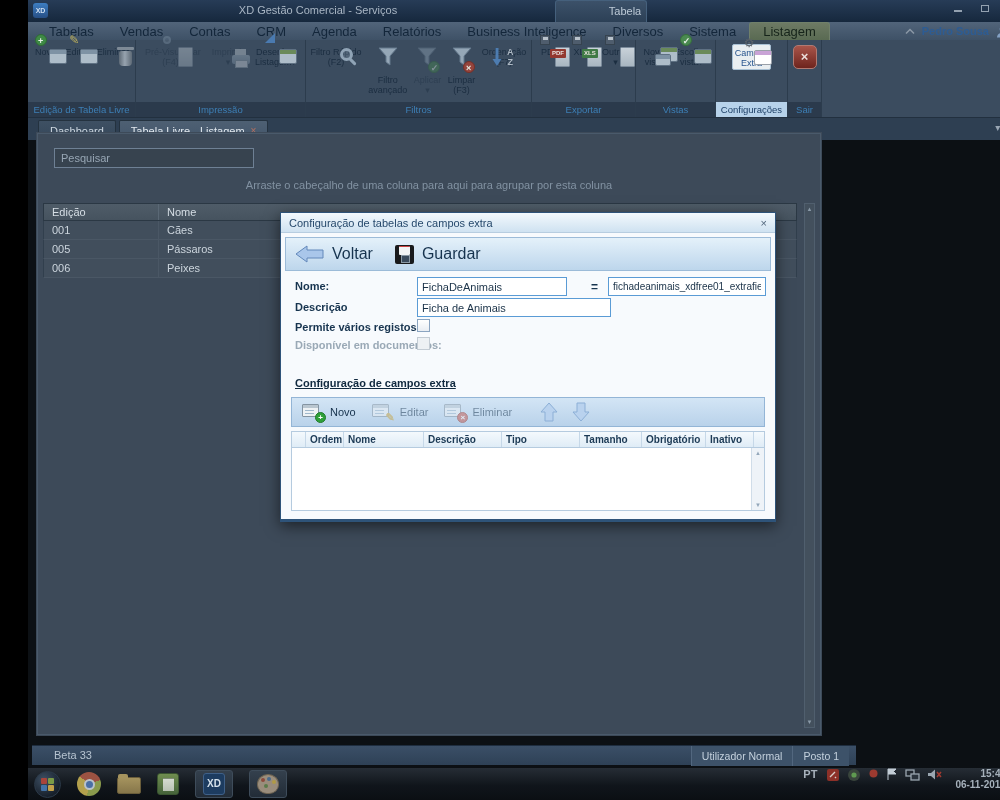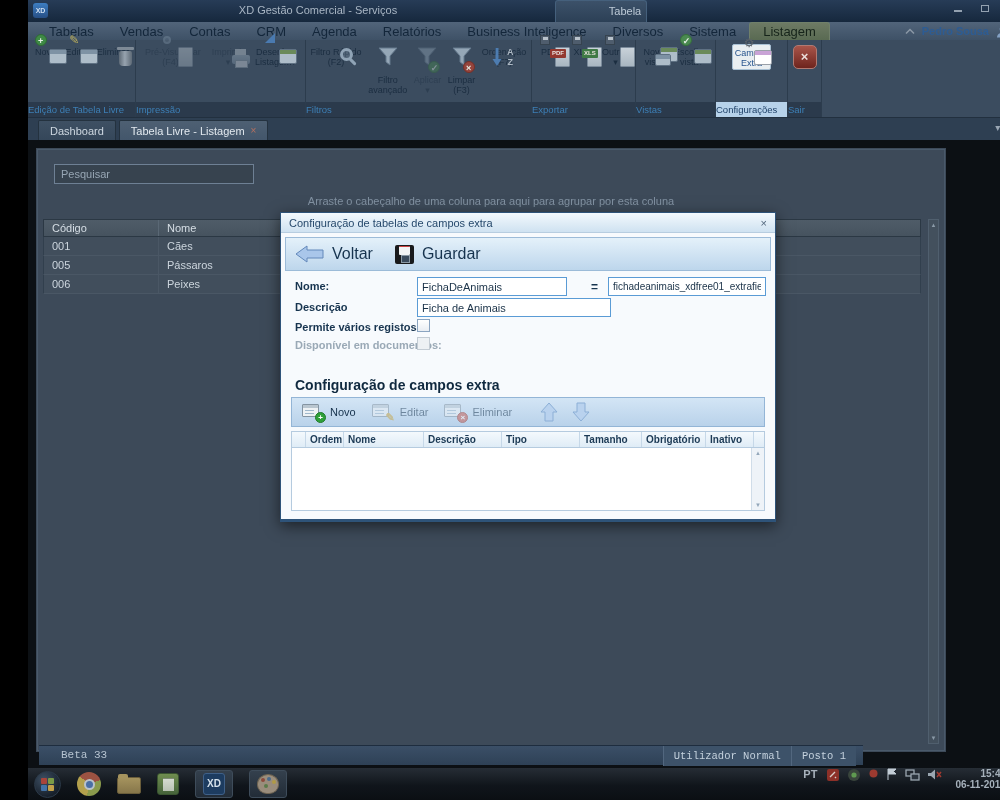--- a/index.html
+++ b/index.html
@@ -39,21 +39,21 @@
   
   .ribbon { left:0; top:40px; width:1000px; height:78px; background:#3b4c5f;
             border-bottom:1px solid #22303f; display:flex; }
   .rgroup { height:100%; border-right:1px solid #2c3c4d; display:flex; flex-direction:column; flex:0 0 auto; }
   .rbtns { flex:1; display:flex; justify-content:space-evenly; align-items:flex-start; padding-top:4px; }
   .rbtn { display:flex; flex-direction:column; align-items:center; gap:2px; padding:1px 2px; min-width:28px; }
   .rbtn .lbl { font-size:9px; line-height:10px; color:#1b2d40; text-align:center; white-space:pre-line; }
   .rbtn.disabled { opacity:.42; }
   .rbtn.active { background:#e9eef1; border:1px solid #a8c0d4; border-radius:2px; }
   .rbtn.active .lbl { color:#27548e; }
-  .rgl { height:15px; font-size:9.5px; color:#3d7fb5; text-align:left; line-height:15px;
+  .rgl { height:15px; font-size:9.5px; color:#3d7fb5; text-align:center; line-height:15px;
          background:rgba(18,30,44,.38); }
   .rgroup.hl .rgl { background:#b7d2ea; color:#1d3f66; }
 
   
   .ico { position:relative; width:26px; height:26px; flex:0 0 auto; }
   .w { position:absolute; left:3px; top:4px; width:18px; height:15px; background:#aebdc9;
        border:1px solid #5f7183; border-radius:2px; }
   .w::before { content:""; position:absolute; left:0; top:0; right:0; height:4px; background:#7e92a4; }
   .w.green::before { background:#6a8a5a; }
   .w.bright { background:#fff; border-color:#9aa0a8; }
@@ -103,21 +103,21 @@
               display:flex; align-items:flex-end; padding-left:10px; gap:3px; }
   .dtab { height:20px; padding:0 11px; font-size:11px; display:flex; align-items:center; gap:6px;
           background:linear-gradient(#3e5063,#35475a); color:#cdd7e0; border:1px solid #24323f;
           border-bottom:none; border-radius:2px 2px 0 0; }
   .dtab.active { background:linear-gradient(#4e6073,#43566b); color:#e2e9ef; }
   .dtab .x { color:#b5705f; font-size:10px; }
   .strip-ctl { position:absolute; right:10px; top:122px; display:flex; gap:12px;
                color:#9aa7b4; font-size:10px; }
 
   
-  .content { left:8px; top:148px; width:910px; height:604px; background:#3d4a59;
+  .content { left:8px; top:132px; width:786px; height:604px; background:#3d4a59;
              border:1px solid #53637400; box-shadow:inset 0 0 0 1px #4a5a6b; }
   .search { position:absolute; left:17px; top:15px; width:200px; height:20px; border:1px solid #6e8094;
             background:#37434f; color:#c2cfda; font-size:11px; padding:0 6px;
             font-family:"Liberation Sans",sans-serif; }
   .search::placeholder { color:#97a6b4; opacity:1; }
   .hint { position:absolute; left:0; right:0; top:46px; text-align:center; font-size:11px; color:#8292a2; }
   .grid { position:absolute; left:6px; top:70px; right:24px; }
   .ghead { display:flex; height:18px; background:linear-gradient(#4f5c68,#46535f);
            border:1px solid #2b3844; color:#d6dee5; font-size:11px; }
   .ghead .c1, .grow .c1 { width:115px; padding-left:8px; border-right:1px solid #5a6875;
@@ -127,23 +127,23 @@
           border-left:1px solid #313f4d; border-right:1px solid #313f4d;
           color:#ccd5dd; font-size:11px; }
   .grow .c1 { border-right:1px solid #4a5765; }
   .vscroll { position:absolute; right:6px; top:70px; bottom:7px; width:11px; background:#43505d;
              border:1px solid #505f6e; }
   .vscroll .up, .vscroll .dn { position:absolute; left:0; right:0; text-align:center;
              font-size:6px; color:#8b9aa8; }
   .vscroll .up { top:2px; } .vscroll .dn { bottom:2px; }
 
   
-  .statusbar { left:11px; top:745px; width:824px; height:20px;
+  .statusbar { left:4px; top:745px; width:824px; height:20px;
                background:linear-gradient(#3b4f67,#2e4156); border-top:1px solid #1e2d3f;
-               font-size:11px; color:#b6c3d0;font-family:Liberation Mono, monospace; }
+               font-size:11px; color:#b6c3d0; }
   .sb-left { position:absolute; left:22px; top:3px; }
   .sb-right { position:absolute; right:7px; top:0; height:20px; display:flex; }
   .sb-seg { height:20px; display:flex; align-items:center; justify-content:center;
             border-left:1px solid #52677f; padding:0 10px; background:#3d5269;
             color:#c4d1dd; font-size:10.5px; }
 
   
   .taskbar { left:0; top:768px; width:1000px; height:32px;
              background:linear-gradient(#262d35,#10151b 55%,#0b0f13); display:flex;
              align-items:center; gap:16px; padding-left:6px; }
@@ -197,21 +197,21 @@
   .flpbig::after { content:""; position:absolute; left:6px; bottom:1px; width:7px; height:6px;
                    background:#3a4a5c; border:1px solid #8a98a4; }
   .frow-label { position:absolute; left:14px; font-size:11px; font-weight:bold; color:#17344f; }
   .frow-label.dis { color:#9aa9b6; font-weight:bold; }
   .dlg-input { position:absolute; height:19px; border:1px solid #5a9bd5; background:#fff; color:#1a3248;
                font-size:11px; padding:0 4px; font-family:"Liberation Sans",sans-serif; }
   .equals { position:absolute; font-size:12px; font-weight:bold; color:#17344f; }
   .cbx { position:absolute; width:13px; height:13px; border:1px solid #8aa4c0;
          background:linear-gradient(#fff,#e9eef3); }
   .cbx.dis { border-color:#c3ccd4; background:#edf1f4; }
-  .dlg-section { position:absolute; left:14px; top:164px; font-size:14px; font-weight:bold; color:#10293f; }
+  .dlg-section { position:absolute; left:14px; top:164px; font-size:11px; font-weight:bold; color:#10293f;text-decoration:underline; }
   .dlg-gtb { position:absolute; left:10px; right:10px; top:184px; height:30px;
              background:linear-gradient(#d3e5f5,#b9d2ea); border:1px solid #93b5d6;
              display:flex; align-items:center; gap:16px; padding:0 10px; }
   .gtb-btn { display:flex; align-items:center; gap:6px; font-size:11px; color:#16324c; }
   .gtb-btn.dis { opacity:.5; }
   .mwrap { position:relative; width:22px; height:16px; }
   .mw { position:absolute; left:0; top:0; width:17px; height:13px; border:1px solid #8494a2;
         background:#eef2f5; border-radius:1px; }
   .mw::before { content:""; position:absolute; left:0; top:0; right:0; height:3px; background:#b9c6d0; }
   .mw::after { content:""; position:absolute; left:2px; top:5px; width:9px; height:1px; background:#9fb8cc;
@@ -420,21 +420,21 @@
   <div class="abs strip-ctl">
     <span>▾</span>
     <span>×</span>
   </div>
 
   <div class="abs content">
     <input class="search" type="text" placeholder="Pesquisar" style="">
     <div class="hint">Arraste o cabeçalho de uma coluna para aqui para agrupar por esta coluna</div>
     <div class="grid">
       <div class="ghead">
-        <div class="c1">Código</div>
+        <div class="c1">Edição</div>
         <div class="c2">Nome</div>
       </div>
       <div id="table-rows">
           <div class="grow">
             <div class="c1">001</div>
             <div class="c2">Cães</div>
           </div>
           <div class="grow">
             <div class="c1">005</div>
             <div class="c2">Pássaros</div>

